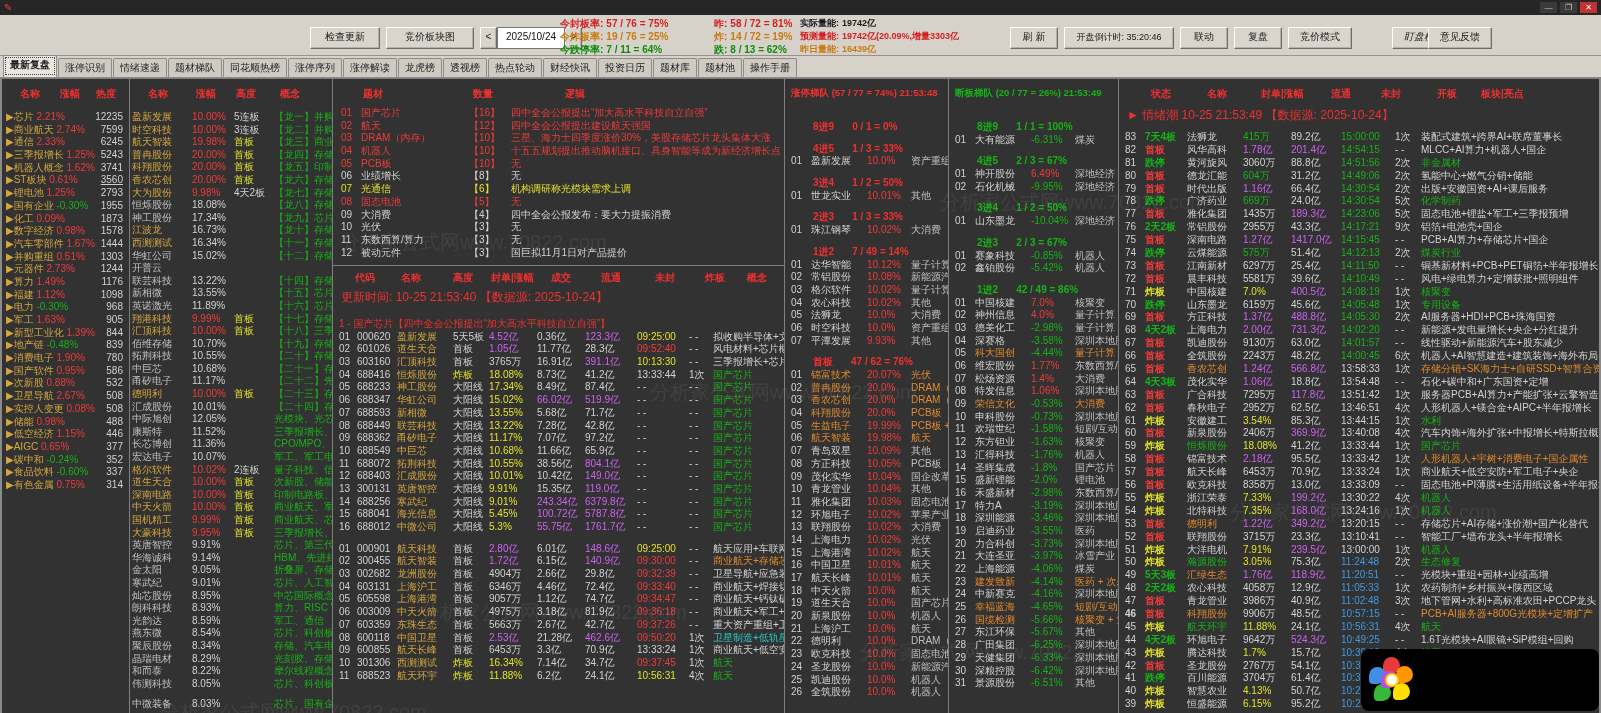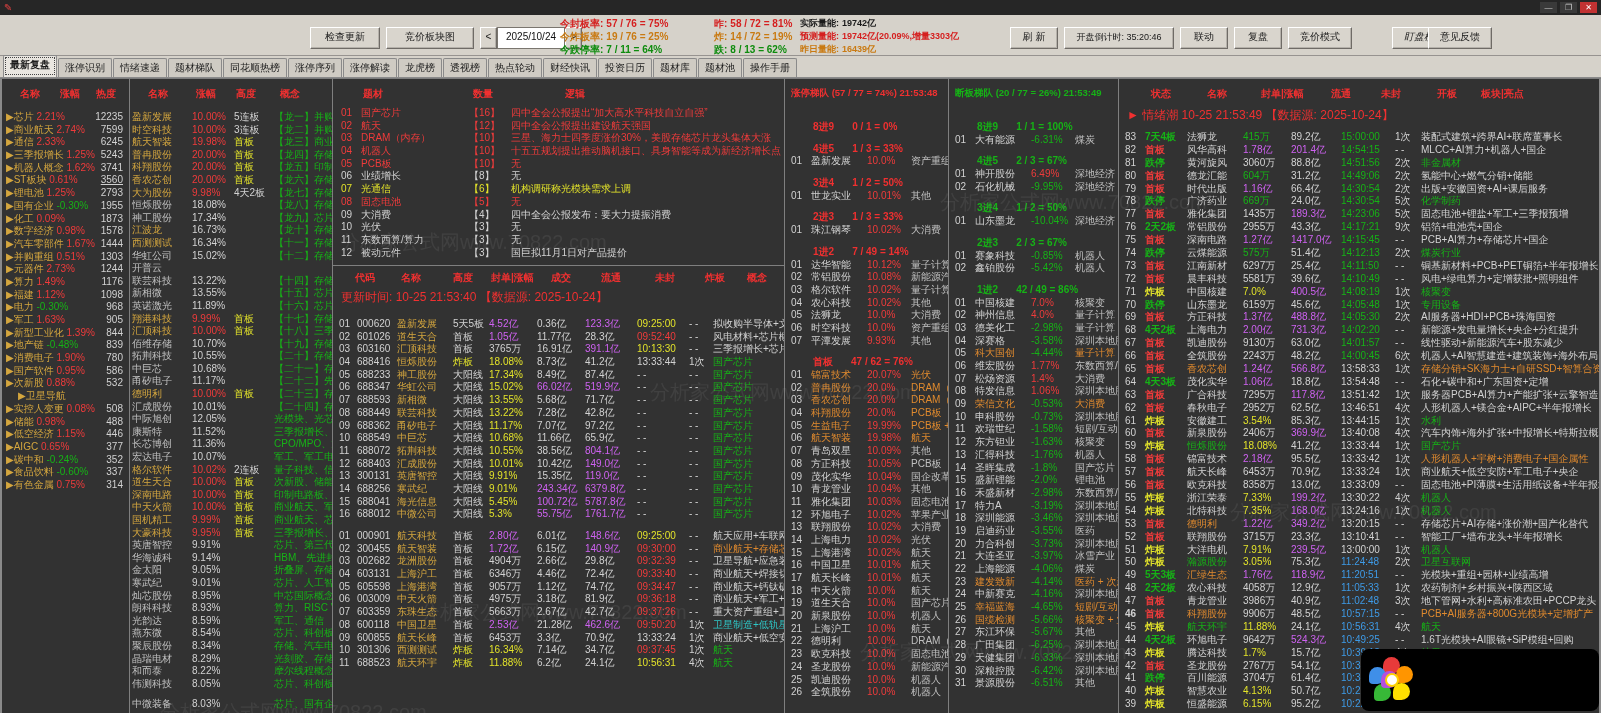--- a/index.html
+++ b/index.html
@@ -256,21 +256,21 @@
           <span class="red ">&nbsp;0.95%</span>
           <span class="fx"></span>
           <span class="wht" style="padding-right: 6px;">586</span>
         </div>
         <div class="r" style="padding-left: 4px;">
           <span class="nyel">▶次新股</span>
           <span class="red ">&nbsp;0.88%</span>
           <span class="fx"></span>
           <span class="wht" style="padding-right: 6px;">532</span>
         </div>
-        <div class="r" style="padding-left: 16px; flex-direction: column;">
+        <div class="r" style="padding-left: 4px;">
           <span class="nyel">▶卫星导航</span>
           <span class="red ">&nbsp;2.67%</span>
           <span class="fx"></span>
           <span class="wht" style="padding-right: 6px;">508</span>
         </div>
         <div class="r" style="padding-left: 4px;">
           <span class="nyel">▶实控人变更</span>
           <span class="red ">&nbsp;0.08%</span>
           <span class="fx"></span>
           <span class="wht" style="padding-right: 6px;">508</span>
@@ -694,20 +694,21 @@
       <span style="left:120px;top:192px">高度</span>
       <span style="left:158px;top:192px">封单|涨幅</span>
       <span style="left:218px;top:192px">成交</span>
       <span style="left:268px;top:192px">流通</span>
       <span style="left:322px;top:192px">未封</span>
       <span style="left:372px;top:192px">炸板</span>
       <span style="left:414px;top:192px">概念</span>
     </div>
     <div class="upd" style="left:8px;top:210px">更新时间: 10-25 21:53:40 【数据源: 2025-10-24】</div>
     <div class="rows" id="col3-sections" style="top:239px">
+        <div class="sec-title">1 - 国产芯片【四中全会公报提出“加大高水平科技自立自强”】</div>
         <div class="r" style="padding-left: 6px;">
           <span class="wht" style="width: 18px;">01</span>
           <span class="wht" style="width: 40px;">000620</span>
           <span class="nyel" style="width: 56px;">盈新发展</span>
           <span class="wht" style="width: 36px;">5天5板</span>
           <span class="mag" style="width: 48px;">4.52亿</span>
           <span class="wht" style="width: 48px;">0.36亿</span>
           <span class="mag" style="width: 52px;">123.3亿</span>
           <span class="yel" style="width: 52px;">09:25:00</span>
           <span class="wht" style="width: 24px;">- -</span>
@@ -1882,21 +1883,21 @@
           <span class="grn fx">机器人</span>
         </div>
         <div class="r" style="line-height: 12.9px; height: 12.9px; padding-left: 6px;">
           <span class="wht" style="width: 20px;">50</span>
           <span class="yel bold" style="width: 42px;">炸板</span>
           <span class="grn" style="width: 56px;">瀚源股份</span>
           <span class="yel" style="width: 48px;">3.05%</span>
           <span class="wht" style="width: 50px;">75.3亿</span>
           <span class="blu" style="width: 54px;">11:24:48</span>
           <span class="wht" style="width: 26px;">2次</span>
-          <span class="grn fx">卫星互联网</span>
+          <span class="grn fx">生态修复</span>
         </div>
         <div class="r" style="line-height: 12.9px; height: 12.9px; padding-left: 6px;">
           <span class="wht" style="width: 20px;">49</span>
           <span class="grn bold" style="width: 42px;">5天3板</span>
           <span class="org" style="width: 56px;">汇绿生态</span>
           <span class="mag" style="width: 48px;">1.76亿</span>
           <span class="mag" style="width: 50px;">118.9亿</span>
           <span class="blu" style="width: 54px;">11:20:51</span>
           <span class="wht" style="width: 26px;">- -</span>
           <span class="wht fx">光模块+重组+园林+业绩高增</span>

